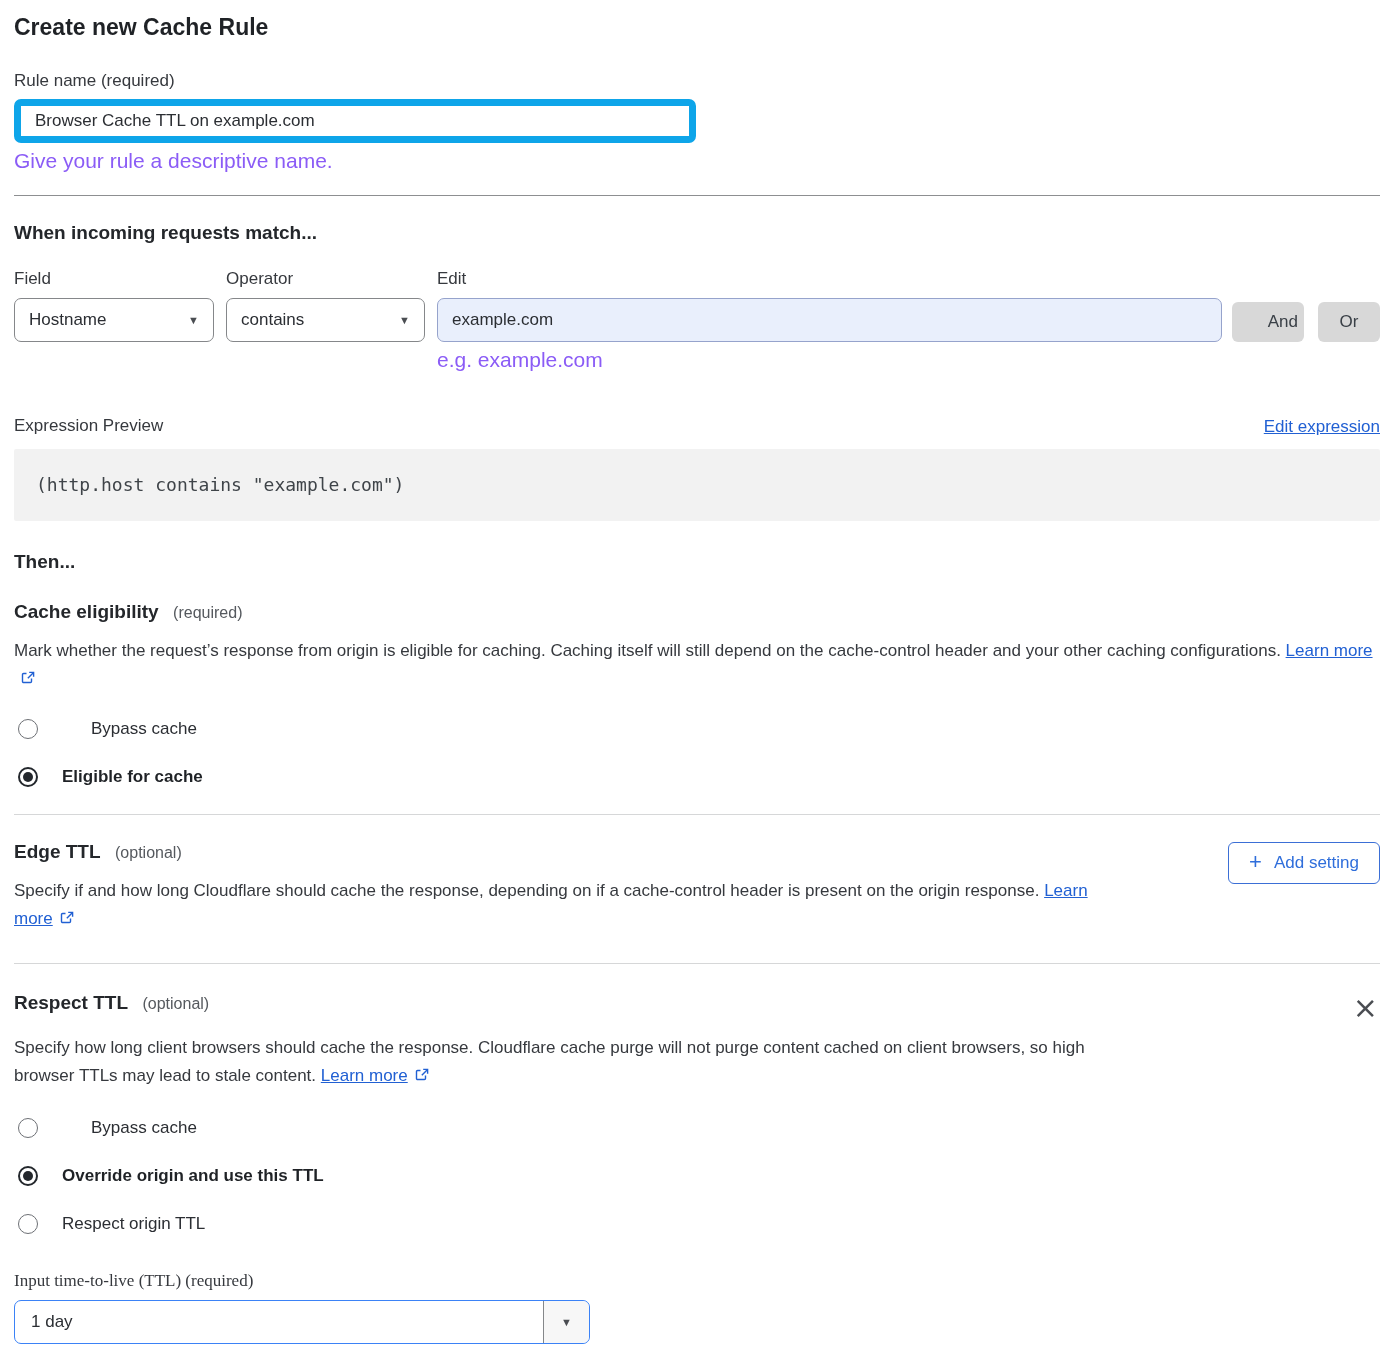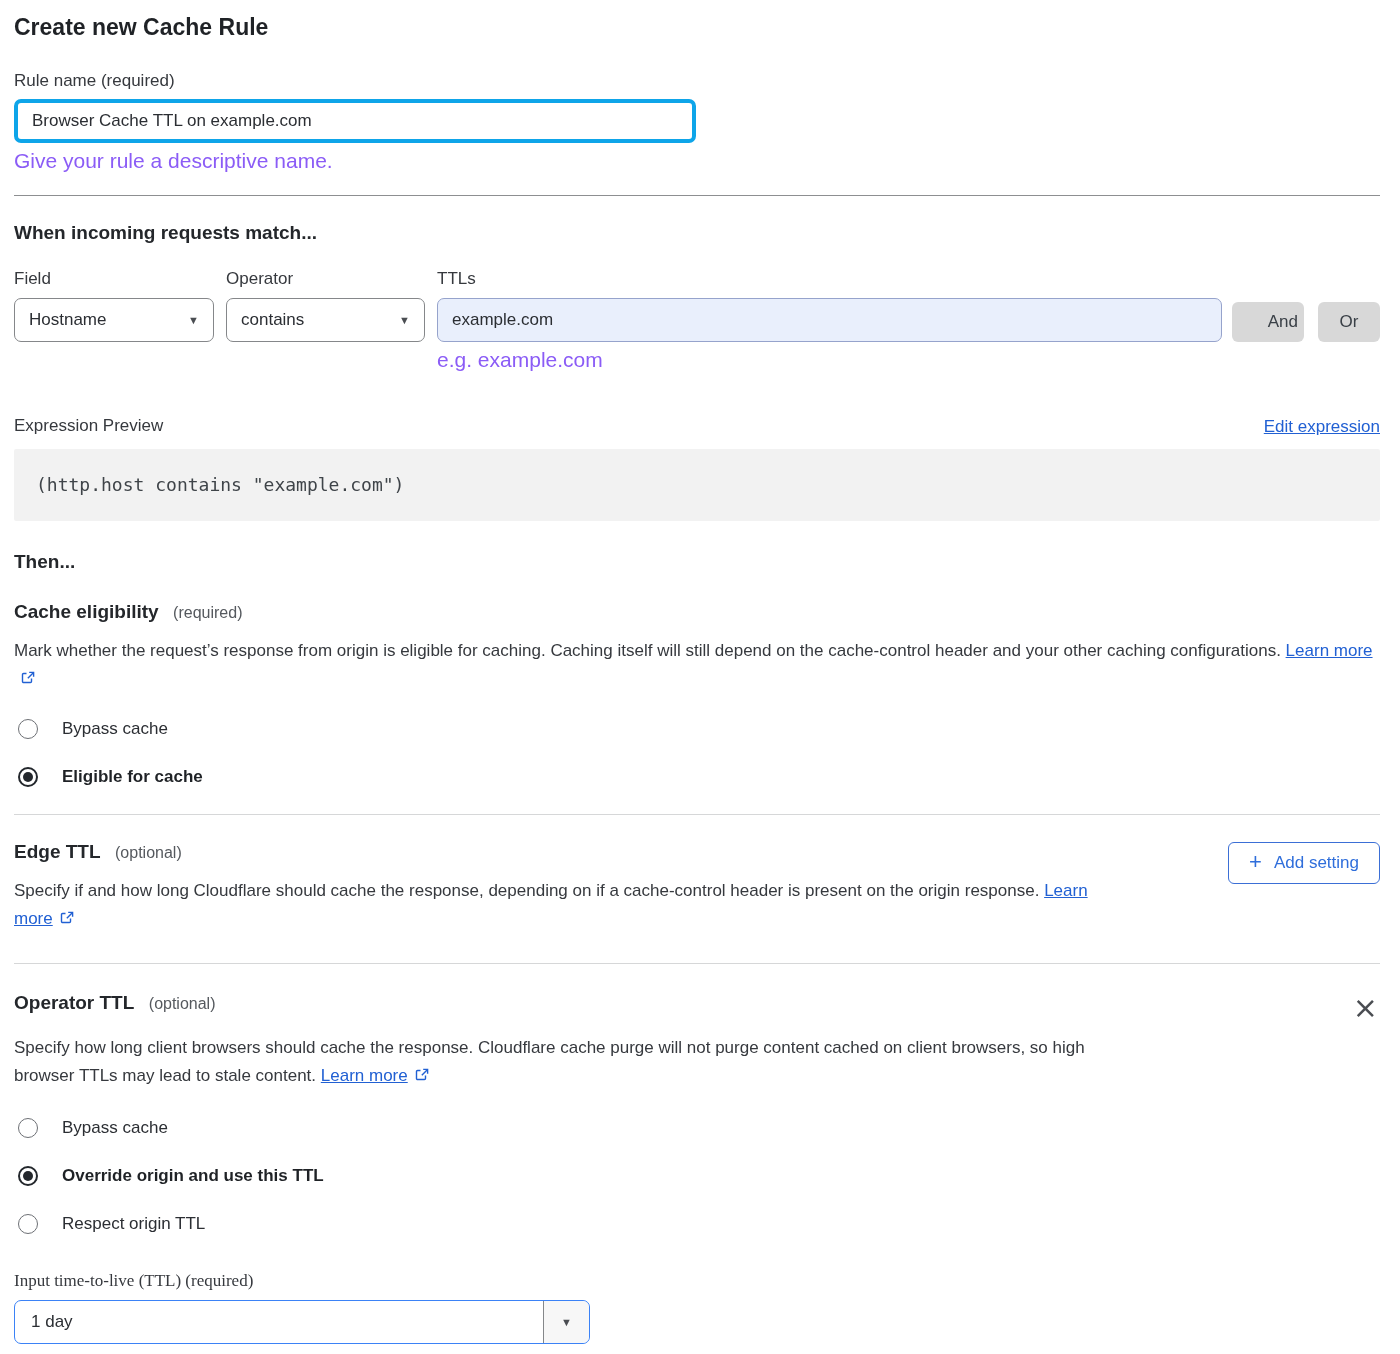--- a/index.html
+++ b/index.html
@@ -12,21 +12,21 @@
   .page{width:1366px;margin:0 0 0 14px;padding-top:12px;}
 
   h1{font-size:23px;line-height:30px;margin:0;color:#1f2226;font-weight:700;}
   h2{font-size:19px;line-height:26px;margin:0;color:#24272b;font-weight:700;}
   .badge{font-size:16px;color:#55595e;font-weight:400;margin-left:10px;}
 
   .field-label{font-size:17px;line-height:22px;color:#36393e;display:block;}
   .help{font-size:21px;line-height:22px;color:#8b5cf6;margin:7px 0 0 0;}
 
   .text-input{
-    box-sizing:border-box;height:44px;border:4px solid #0ea5e9;border-radius:7px;
+    box-sizing:border-box;height:44px;border:7px solid #0ea5e9;border-radius:7px;
     font-family:"Liberation Sans","DejaVu Sans",sans-serif;font-size:17px;color:#2b2e33;
     padding:0 14px;background:#fff;outline:none;display:block;
   }
   .rule-name-input{width:682px;margin-top:7px;}
 
   hr.divider{border:none;height:1px;background:#8d8f91;margin:23px 0 0 0;width:1366px;}
   hr.divider.light{background:#d6d7d8;}
 
   
   .match-section{margin-top:24px;}
@@ -62,21 +62,21 @@
   }
 
   .then-heading{margin-top:28px;}
   .sub-section{margin-top:24px;}
   .para{font-size:17px;line-height:28px;color:#36393e;margin:12px 0 0 0;}
   .ext-icon{display:inline-block;vertical-align:-2px;margin-left:6px;color:#2160d3;}
 
   
   .radio-group{margin-top:24px;}
   .radio-row{display:flex;align-items:center;margin-top:28px;cursor:pointer;}
-  .radio-row:first-child{margin-top:17px;}
+  .radio-row:first-child{margin-top:17px;gap:29px;}
   .radio{
     box-sizing:border-box;width:20px;height:20px;border:1.5px solid #6d7075;border-radius:50%;
     margin:0 24px 0 4px;flex:0 0 auto;position:relative;background:#fff;
   }
   .radio-row.selected .radio{border:2px solid #23272c;}
   .radio-row.selected .radio::after{
     content:"";position:absolute;left:3px;top:3px;width:10px;height:10px;border-radius:50%;background:#23272c;
   }
   .radio-label{font-size:17px;color:#2b2e33;}
   .radio-row.selected .radio-label{font-weight:700;color:#1f2226;}
@@ -135,21 +135,21 @@
         </div>
       </div>
       <div class="col operator-col">
         <div class="col-label">Operator</div>
         <div class="select">
           <span>contains</span>
           <span class="chev">▼</span>
         </div>
       </div>
       <div class="col value-col">
-        <div class="col-label">TTLs</div>
+        <div class="col-label">Edit</div>
         <input class="text-input value-input" value="example.com" style="">
         <p class="help">e.g. example.com</p>
       </div>
       <button class="gray-btn and-btn">And</button>
       <button class="gray-btn or-btn">Or</button>
     </div>
   </div>
 
   <div class="expr-head">
     <span class="field-label">Expression Preview</span>
@@ -203,21 +203,21 @@
         <span>Add setting</span>
       </button>
     </div>
   </div>
 
   <hr class="divider light" style="margin-top:28px;">
 
   <div class="sub-section" style="margin-top:26px;">
     <div class="section-head">
       <div class="head-left" style="max-width:1092px;">
-        <h2 style="display:inline">Operator TTL</h2>
+        <h2 style="display:inline">Respect TTL</h2>
         <span class="badge">(optional)</span>
       </div>
       <button class="close-btn">×</button>
     </div>
     <p class="para browser-para"><span>Specify how long client browsers should cache the response. Cloudflare cache purge will not purge content cached on client browsers, so high browser TTLs may lead to stale content.</span>
       <a class="link">Learn more</a><span class="ext-icon"><svg width="16" height="16" viewBox="0 0 16 16">
             <path d="M6.5 3.5 H3.6 a1.1 1.1 0 0 0 -1.1 1.1 v6.8 a1.1 1.1 0 0 0 1.1 1.1 h6.8 a1.1 1.1 0 0 0 1.1 -1.1 V8.5" fill="none" stroke="currentColor" stroke-width="1.4"></path>
             <path d="M9.2 2.4 h4.4 v4.4" fill="none" stroke="currentColor" stroke-width="1.4"></path>
             <path d="M13.3 2.7 L7.8 8.2" fill="none" stroke="currentColor" stroke-width="1.4"></path>
           </svg></span>

